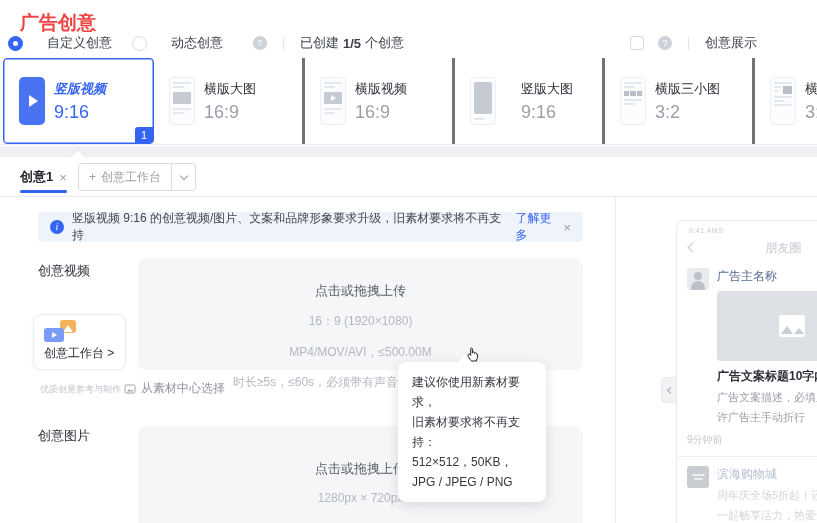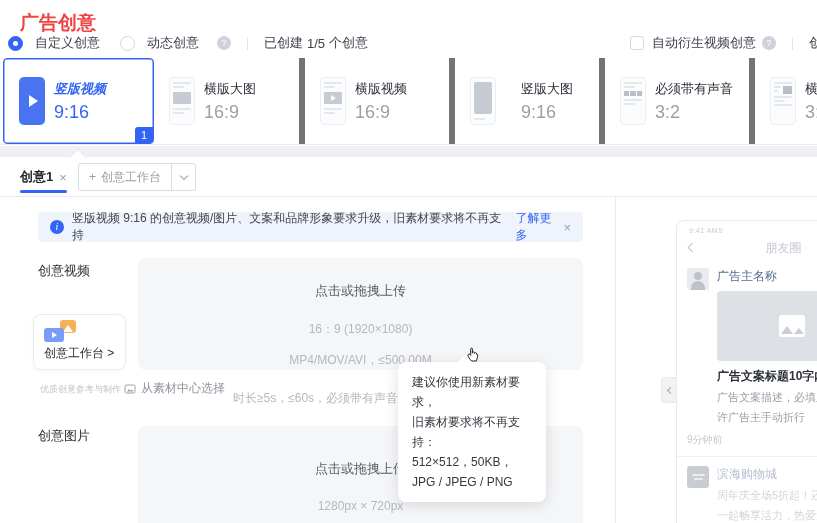--- a/index.html
+++ b/index.html
@@ -3,34 +3,34 @@
 <meta charset="utf-8">
 <style>
   * { margin:0; padding:0; box-sizing:border-box; }
   html,body { background:#fff; }
   body { font-family:"Liberation Sans","DejaVu Sans",sans-serif; }
   .page { position:relative; width:817px; height:523px; background:#fff; overflow:hidden; color:#23262d; }
 
   
   .page-title { position:absolute; left:20px; top:10px; font-size:19px; font-weight:bold; color:#ef4444; }
   .toolbar { position:absolute; left:8px; top:33px; height:20px; display:flex; align-items:center; font-size:13px; color:#3c414b; }
-  .opt { display:flex; align-items:center; gap:12px; cursor:pointer; }
+  .opt { display:flex; align-items:center; gap:24px; cursor:pointer; }
   .opt + .opt { margin-left:20px; }
   .radio { width:15px; height:15px; border-radius:50%; border:1px solid #d4d7dc; background:#fff; display:flex; align-items:center; justify-content:center; flex:none; }
   .radio.on { background:#3464f4; border-color:#3464f4; }
   .radio.on .dot { width:5px; height:5px; border-radius:50%; background:#fff; }
   .help-circle { width:14px; height:14px; border-radius:50%; background:#ced2d9; color:#fff; font-size:9px; line-height:14px; text-align:center; margin-left:6px; flex:none; }
   .vdiv { width:1px; height:13px; background:#e3e5e9; margin:0 16px; }
-  .count-strong { font-weight:normal; margin:16px 4px;text-align:center; }
+  .count-strong { font-weight:bold; margin:16px 4px;text-align:center; }
   .toolbar-right { position:absolute; left:630px; top:33px; height:20px; display:flex; align-items:center; font-size:13px; color:#3c414b; white-space:nowrap; }
   .checkbox { width:14px; height:14px; border:1px solid #d4d7dc; border-radius:3px; background:#fff; margin-right:8px; flex:none; }
 
   
   .cards { position:absolute; left:0; top:58px; width:913px; height:87px; display:flex; padding-left:3px; border-bottom:1px solid #e9ebf0; background:#fff; }
-  .card { flex:none; display:flex; align-items:center; padding-left:15px; gap:9px; border-right:6px solid #737373; position:relative; cursor:pointer; background:#fff; }
+  .card { flex:none; display:flex; align-items:center; padding-left:15px; gap:9px; border-right:3px solid #737373; position:relative; cursor:pointer; background:#fff; }
   .card.c1 { width:151px; border:1px solid #3464f4; border-radius:4px; box-shadow:0 0 0 .5px #3464f4 inset; }
   .card.c2 { width:151px; } .card.c3 { width:150px; } .card.c4 { width:150px;gap:25px; } .card.c5 { width:150px; } .card.c6 { width:156px; }
   .card-name { font-size:13px; color:#2a2e36; }
   .card-ratio { font-size:18px; color:#9ba0a8; margin-top:4px; }
   .card.c1 .card-name, .card.c1 .card-ratio { color:#3464f4; }
   .card.c1 .card-name { font-weight:600;font-style:italic; }
   .badge { position:absolute; right:0; bottom:0; width:18px; height:16px; background:#3464f4; color:#fff; font-size:11px; display:flex; align-items:center; justify-content:center; border-radius:3px 0 3px 0; }
   .icon-vv { width:26px; height:48px; background:#4a73f2; border-radius:5px; display:flex; align-items:center; justify-content:center; flex:none; }
   .play-tri { width:0; height:0; border-left:9px solid #fff; border-top:6px solid transparent; border-bottom:6px solid transparent; margin-left:2px; }
   .phone-ic { width:26px; height:48px; background:#fbfcfd; border:1px solid #eceef2; border-radius:4px; padding:4px 3px; display:flex; flex-direction:column; gap:2px; flex:none; }
@@ -68,21 +68,21 @@
   .banner-link { color:#3464f4; margin-left:4px; cursor:pointer; }
   .banner-close { margin-left:auto; color:#9aa0a8; cursor:pointer; font-size:13px; }
 
   .sec-label { position:absolute; left:38px; font-size:13px; color:#2a2e36; }
   .lab-video { top:65px; } .lab-image { top:230px; }
 
   .upload { position:absolute; left:138px; width:445px; background:#f5f6f8; border-radius:8px; text-align:center; cursor:pointer; }
   .upload1 { top:61px; height:112px; padding-top:24px; }
   .upload2 { top:229px; height:120px; padding-top:34px; }
   .u-title { font-size:13px; color:#595d66; }
-  .u-sub { font-size:12px; color:#b4b8bf; margin-top:21px; }
+  .u-sub { font-size:12px; color:#b4b8bf; margin-top:13px; }
   .u-sub.mt { margin-top:14px; }
   .u-line { display:inline-flex; align-items:center; gap:4px; }
   .chev-lite { display:inline-block; width:6px; height:6px; border-right:1.3px solid #b4b8bf; border-bottom:1.3px solid #b4b8bf; transform:rotate(45deg); margin-top:-3px; }
   .help-q { display:inline-flex; width:13px; height:13px; border-radius:50%; background:#c9cdd4; color:#fff; font-size:9px; align-items:center; justify-content:center; margin-left:3px; }
 
   .workbench { position:absolute; left:33px; top:117px; width:93px; height:56px; background:#fff; border:1px solid #eaecf0; border-radius:8px; padding:5px 0 0 10px; box-shadow:0 1px 4px rgba(0,0,0,.04); cursor:pointer; }
   .wb-icons { position:relative; width:32px; height:22px; }
   .wb-blue { position:absolute; left:0; bottom:0; width:20px; height:14px; background:#7b9cf6; border-radius:3px; display:flex; align-items:center; justify-content:center; }
   .wb-blue i { display:block; width:0; height:0; border-left:5px solid #fff; border-top:3px solid transparent; border-bottom:3px solid transparent; }
   .wb-orange { position:absolute; right:0; top:0; width:16px; height:13px; background:#f3b25a; border-radius:3px; overflow:hidden; }
@@ -145,21 +145,20 @@
       <span class="help-circle">?</span>
     </div>
     <span class="vdiv"></span>
     <span>已创建</span>
     <span class="count-strong">1/5</span>
     <span>个创意</span>
   </div>
 
   <div class="toolbar-right">
     <span class="checkbox"></span>
-    <span>自动衍生视频创意</span>
     <span class="help-circle">?</span>
     <span class="vdiv"></span>
     <span>创意展示</span>
   </div>
 
   <div class="cards">
     <div class="card c1">
       <span class="icon-vv">
           <span class="play-tri"></span>
         </span>
@@ -213,21 +212,21 @@
           <span class="bar s"></span>
         <span class="sq-row">
             <span class="sq"></span>
             <span class="sq"></span>
             <span class="sq"></span>
           </span>
         <span class="bar"></span>
           <span class="bar s"></span>
       </span>
       <span>
-        <div class="card-name">必须带有声音</div>
+        <div class="card-name">横版三小图</div>
         <div class="card-ratio">3:2</div>
       </span>
     </div>
     <div class="card c6">
       <span class="phone-ic">
         <span class="bar"></span>
         <span class="row-ic">
             <span class="col-ic">
               <span class="bar"></span>
               <span class="bar s"></span>

